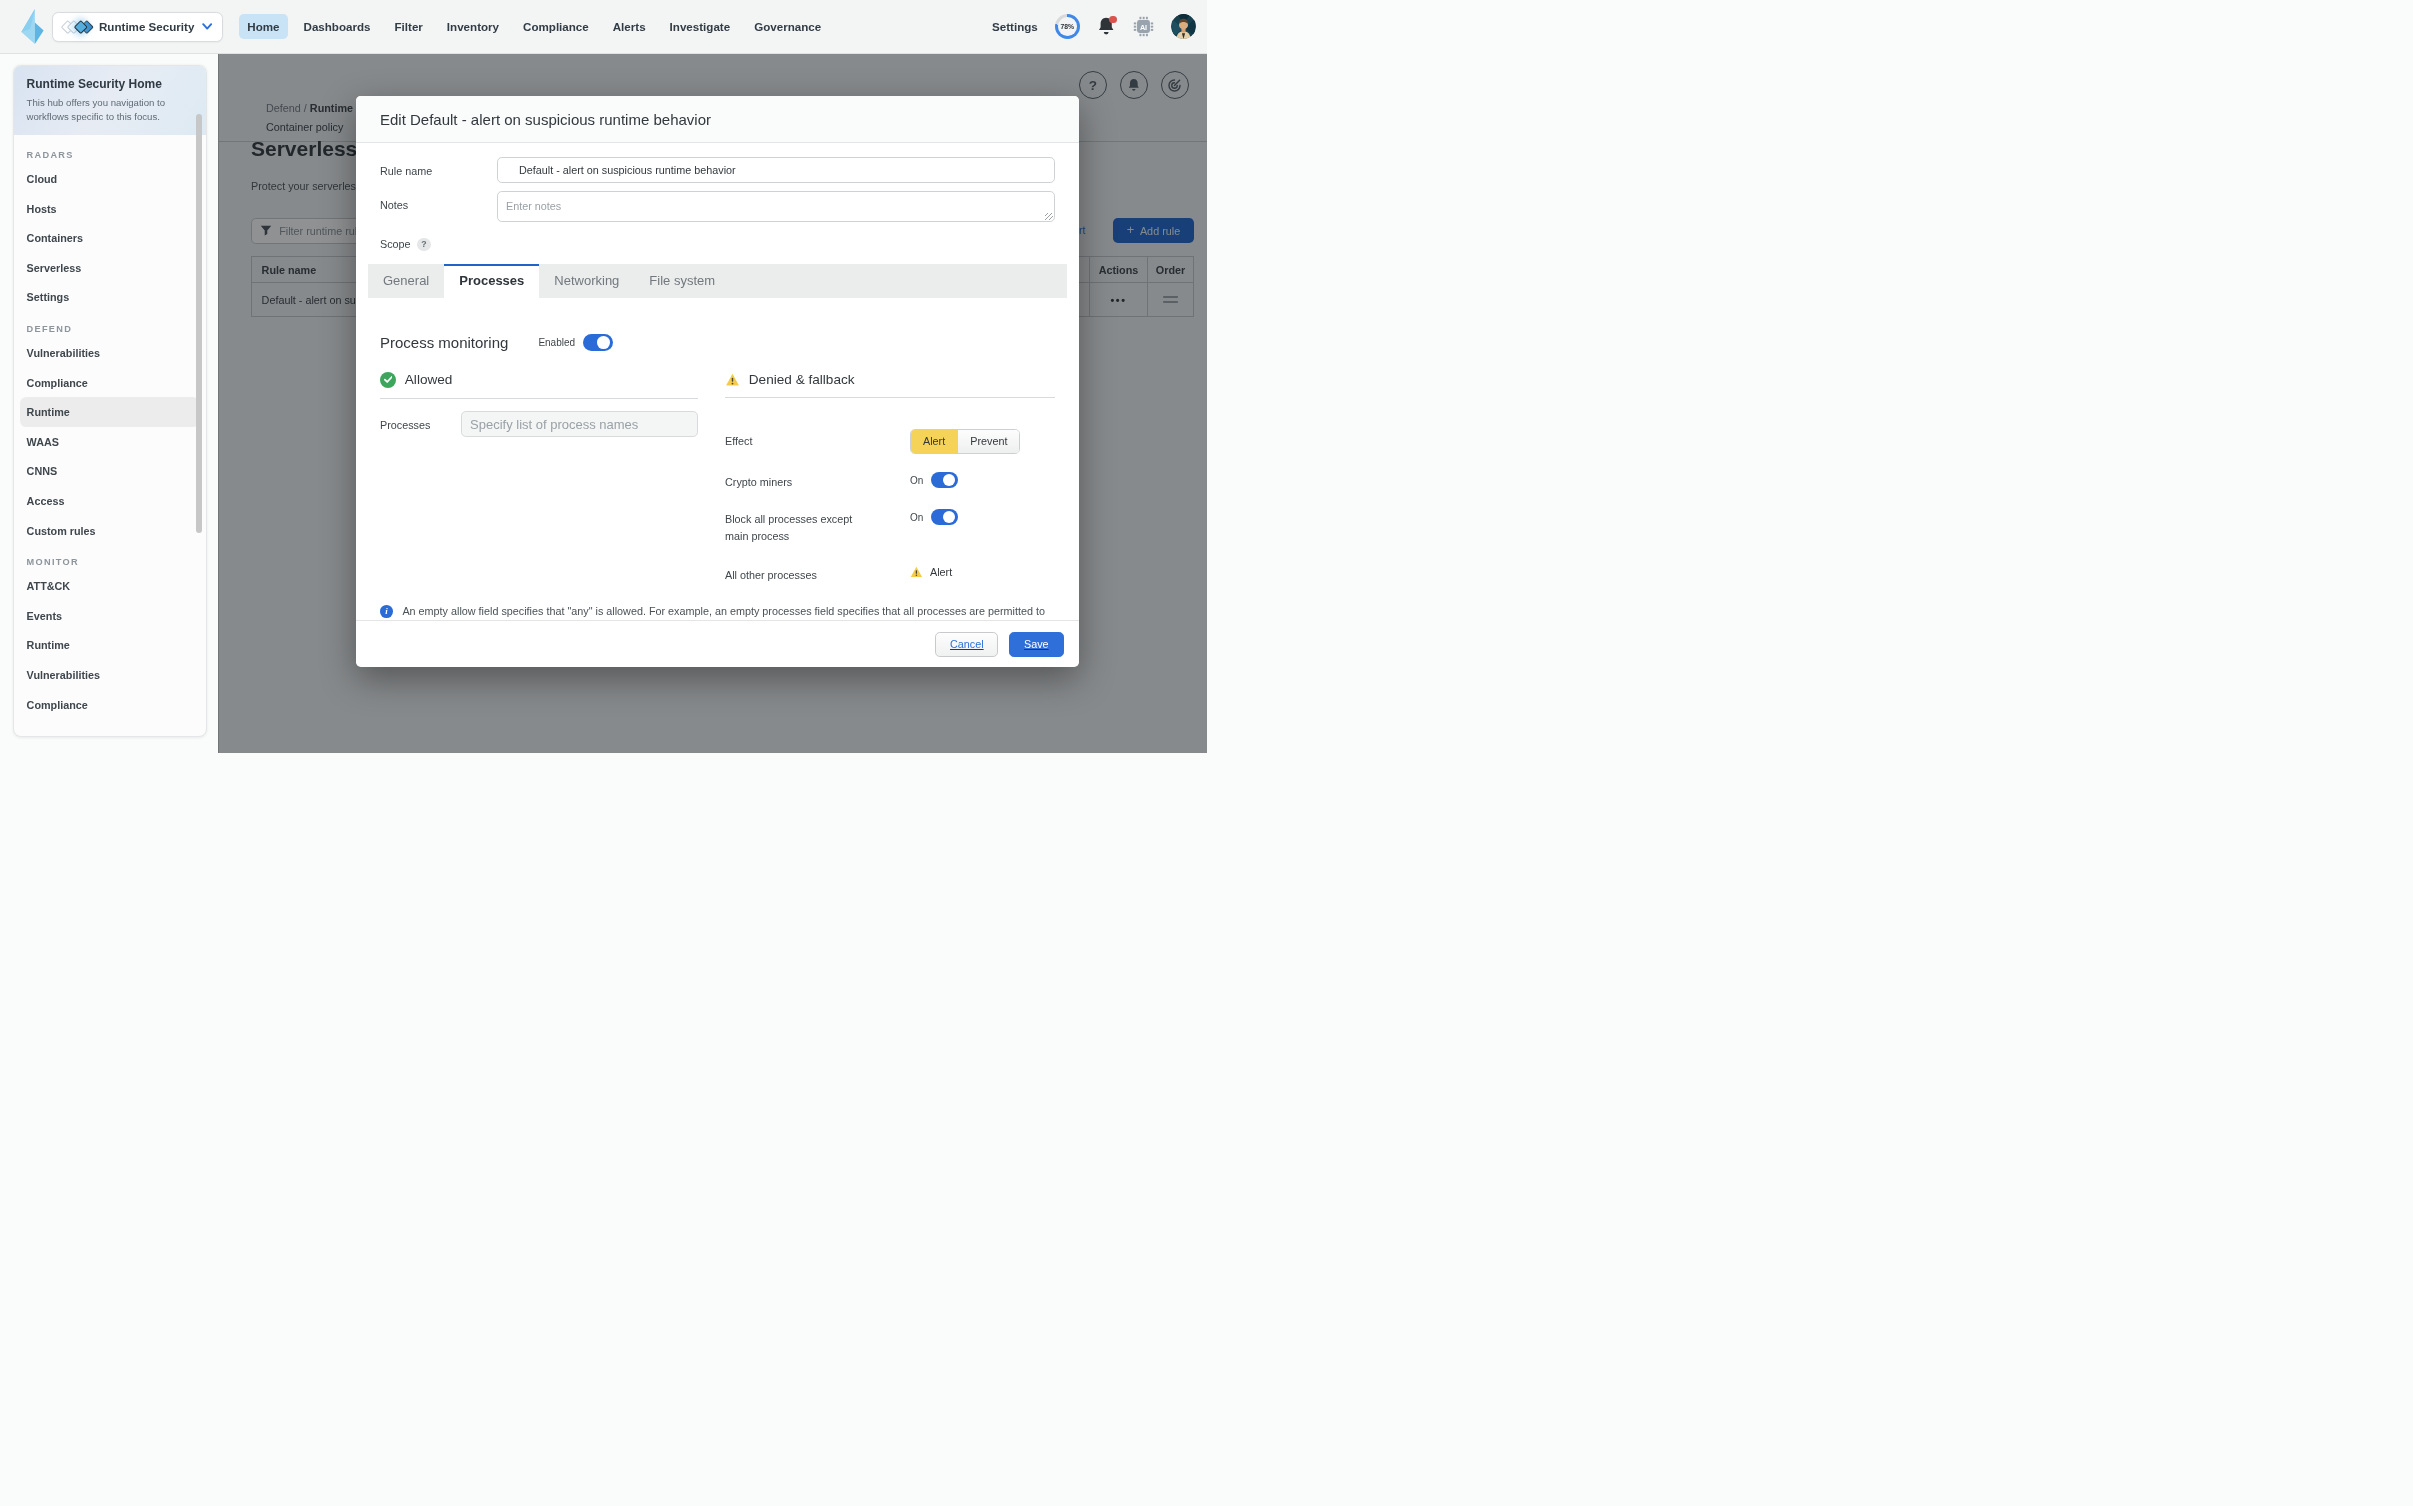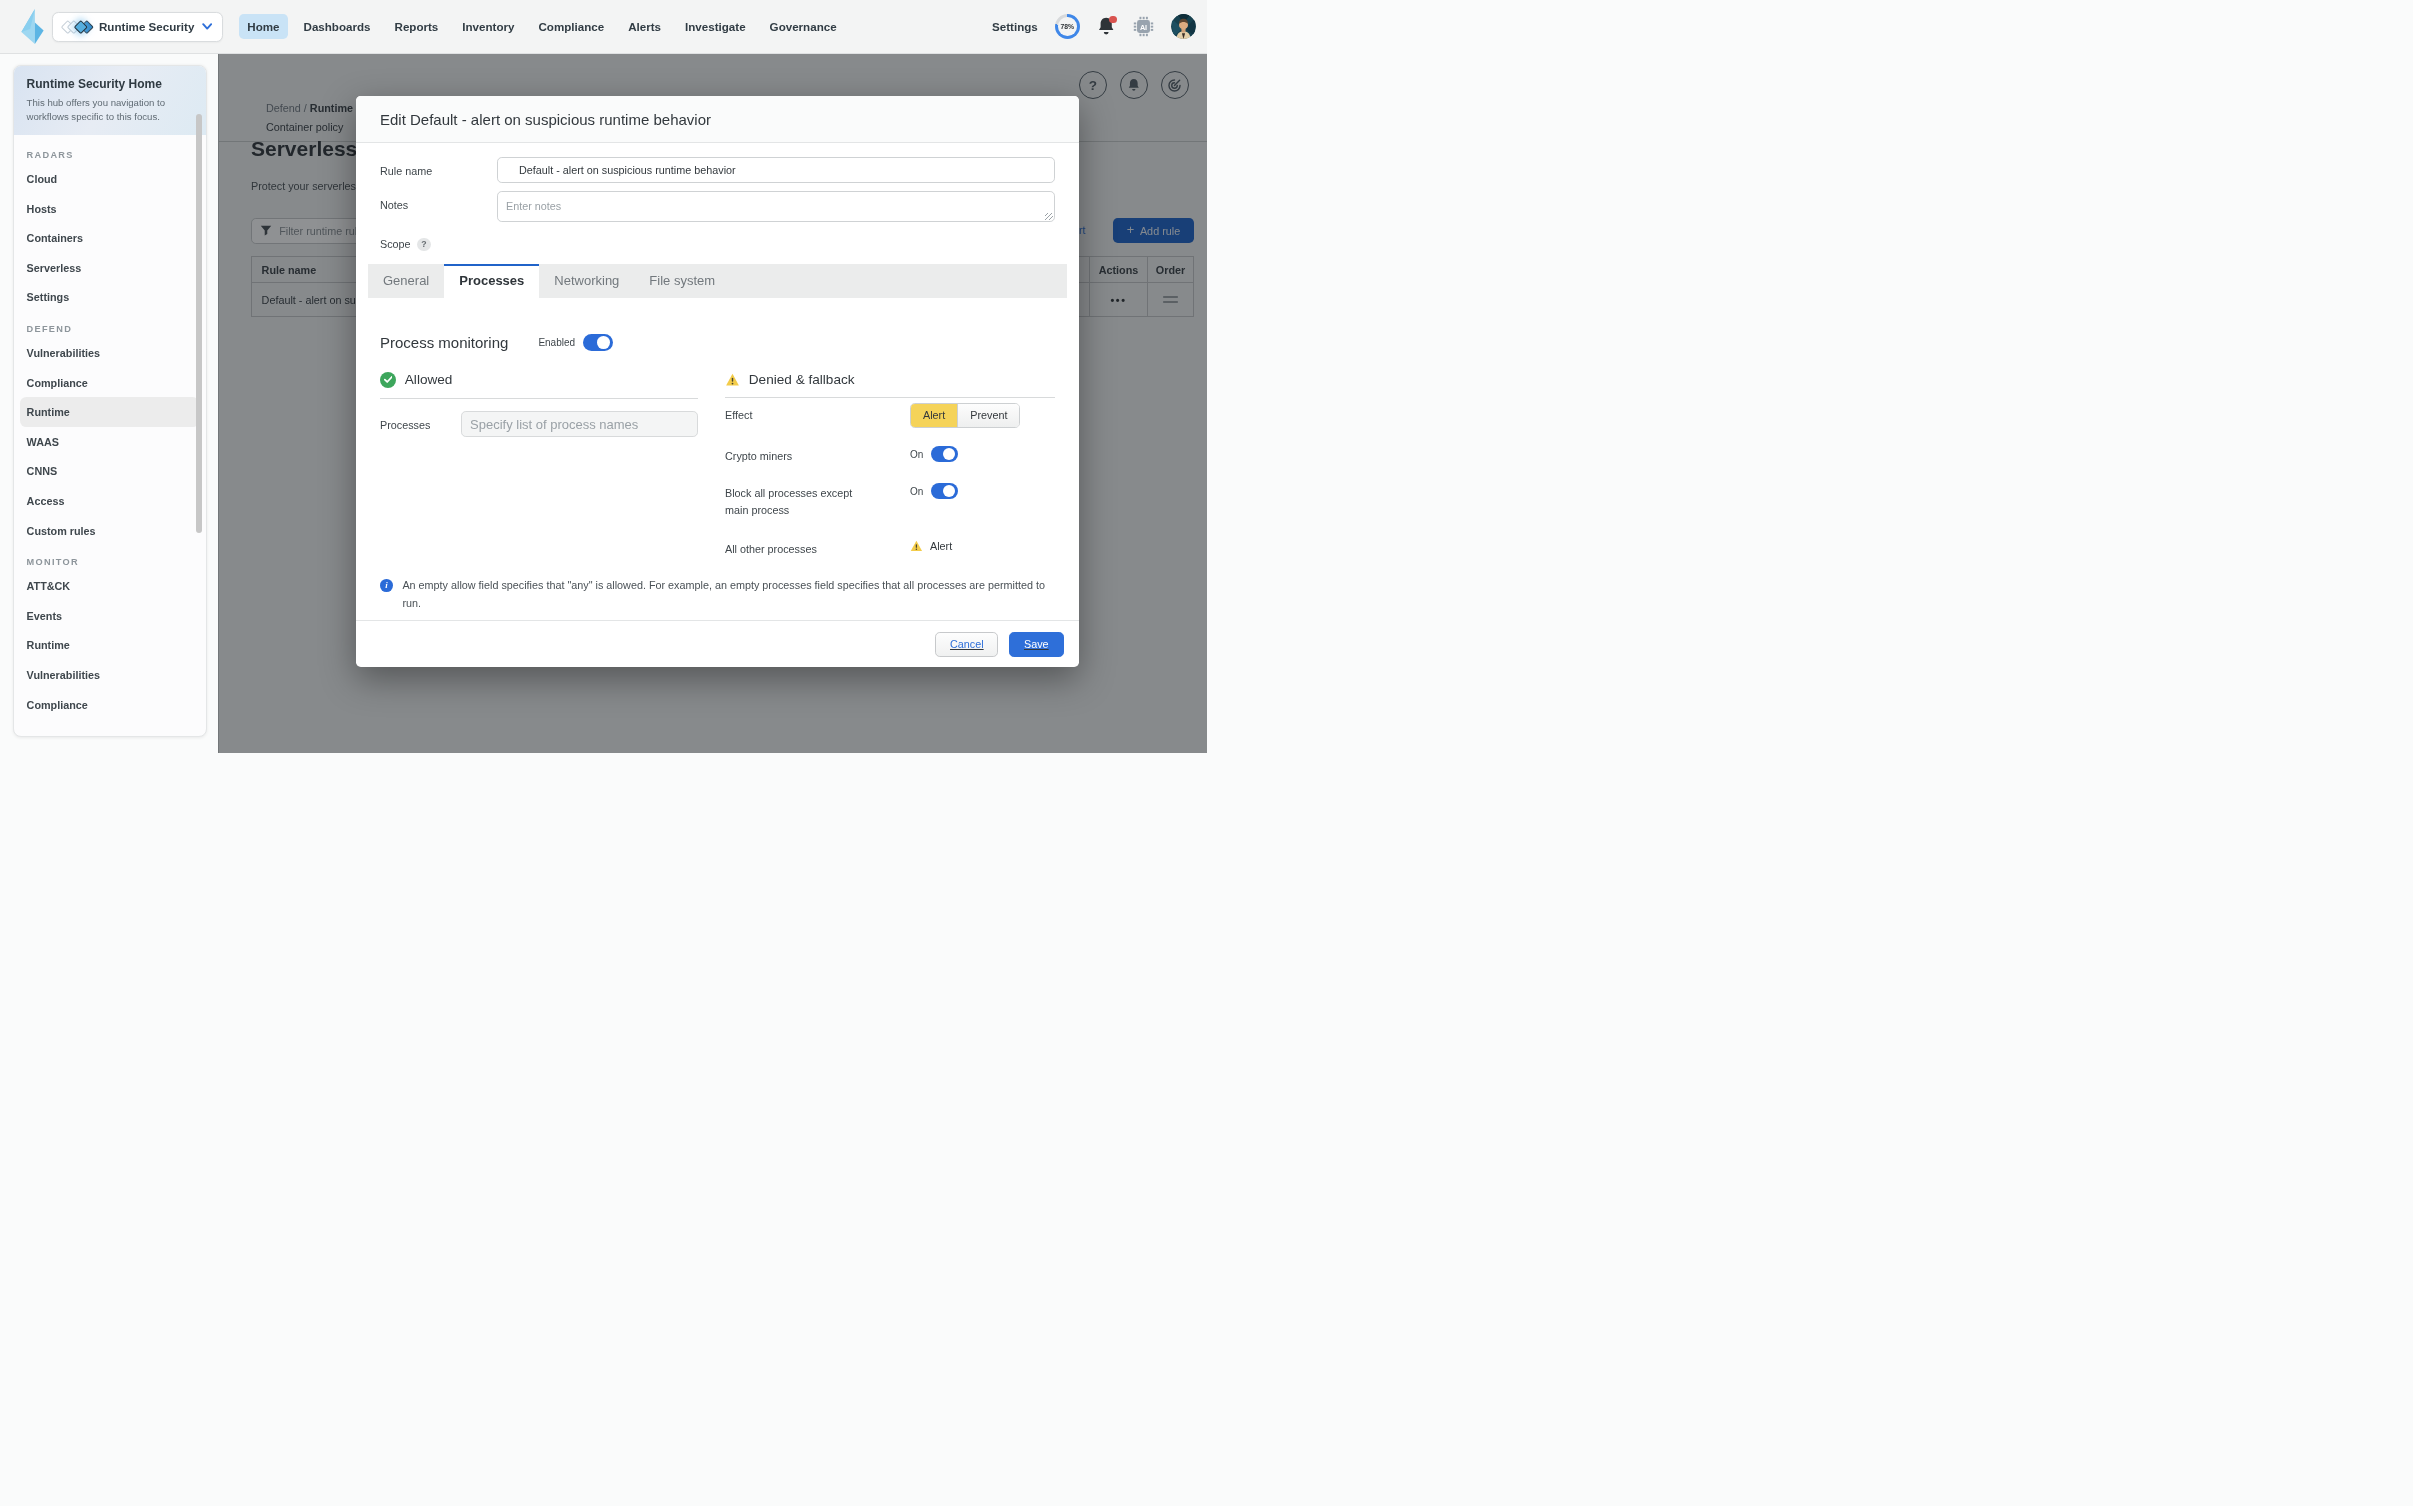--- a/index.html
+++ b/index.html
@@ -123,21 +123,21 @@
   .sec-title { font-size:13.6px; color:#32383d; }
   .check-ic { width:16px; height:16px; border-radius:50%; background:#3da65c; display:flex; align-items:center; justify-content:center; flex:none; }
   .proc-row { margin-top:12.8px; display:flex; }
   .proc-row .plabel { width:81px; flex:none; font-size:10.8px; color:#3f464b; padding-top:7.2px; }
   .dis-input { flex:1; height:26px; background:#f4f5f5; border:0.8px solid #d8dadb; border-radius:4.8px; padding:12px 8px;
     font-size:13px; font-family:inherit; color:#32383d; outline:none; }
   .dis-input::placeholder { color:#9aa1a6; }
 
   .ctl-row { display:flex; align-items:flex-start; margin-top:14.4px; }
   .ctl-row .clabel { width:185px; flex:none; font-size:10.8px; color:#3f464b; line-height:1.6; padding-top:4px; }
-  .ctl-row.first { margin-top:5px; }
+  .ctl-row.first { margin-top:31px; }
   .seg { display:inline-flex; border-radius:4.8px; overflow:hidden; border:0.8px solid #cdd0d2; cursor:pointer; }
   .seg .opt { padding:5.6px 12px; font-size:10.8px; color:#33383c; }
   .seg .opt.sel { background:#f5d359; font-weight:400; }
   .seg .opt.unsel { background:linear-gradient(#fdfdfd,#eeefef); border-left:0.8px solid #cdd0d2; }
   .on-lbl { font-size:10px; color:#3f464b; margin-right:7.2px; }
   .tgl-wrap { display:flex; align-items:center; padding-top:2.4px; }
   .alert-val { display:flex; align-items:center; gap:7.2px; padding-top:2.4px; font-size:10.8px; color:#33383c; }
 
   .note-row { margin-top:19px; display:flex; gap:9.6px; }
   .info-ic { width:12.8px; height:12.8px; border-radius:50%; background:#2b6bd8; color:#fff; font-size:8.8px; font-weight:700;
@@ -166,21 +166,21 @@
         <span class="diamond d-fill2"></span>
     </span>
     <span class="switcher-label">Runtime Security</span>
     <svg width="10.4" height="7.2" viewBox="0 0 13 9">
       <path d="M1.5 1.5 L6.5 7 L11.5 1.5" fill="none" stroke="#2e6fd9" stroke-width="2.4" stroke-linecap="round" stroke-linejoin="round"></path>
     </svg>
   </div>
   <nav class="main-nav">
     <span class="nav-item active">Home</span>
     <span class="nav-item">Dashboards</span>
-    <span class="nav-item">Reports</span>
+    <span class="nav-item">Filter</span>
     <span class="nav-item">Inventory</span>
     <span class="nav-item">Compliance</span>
     <span class="nav-item">Alerts</span>
     <span class="nav-item">Investigate</span>
     <span class="nav-item">Governance</span>
   </nav>
   <div class="header-right">
     <span class="settings-link">Settings</span>
     <div class="ring">
       <div class="hole">

